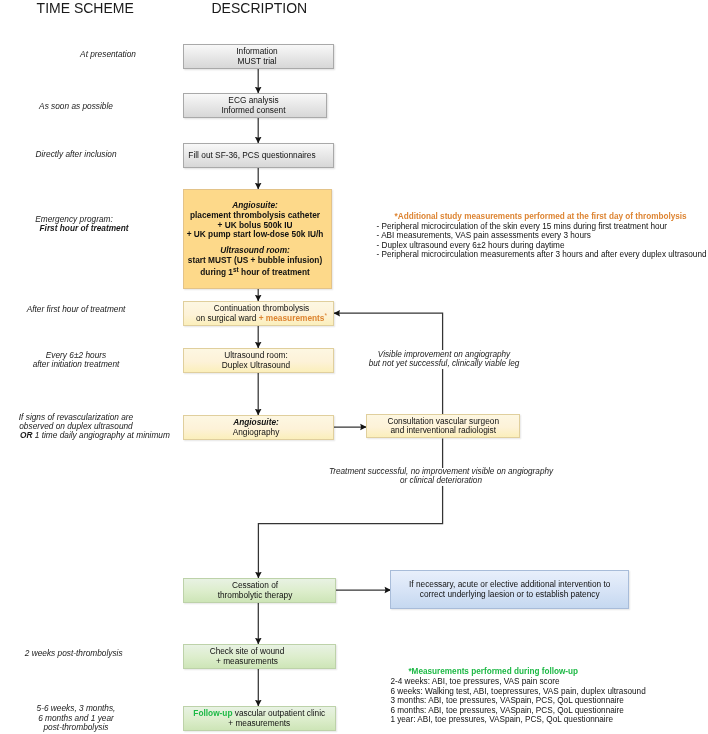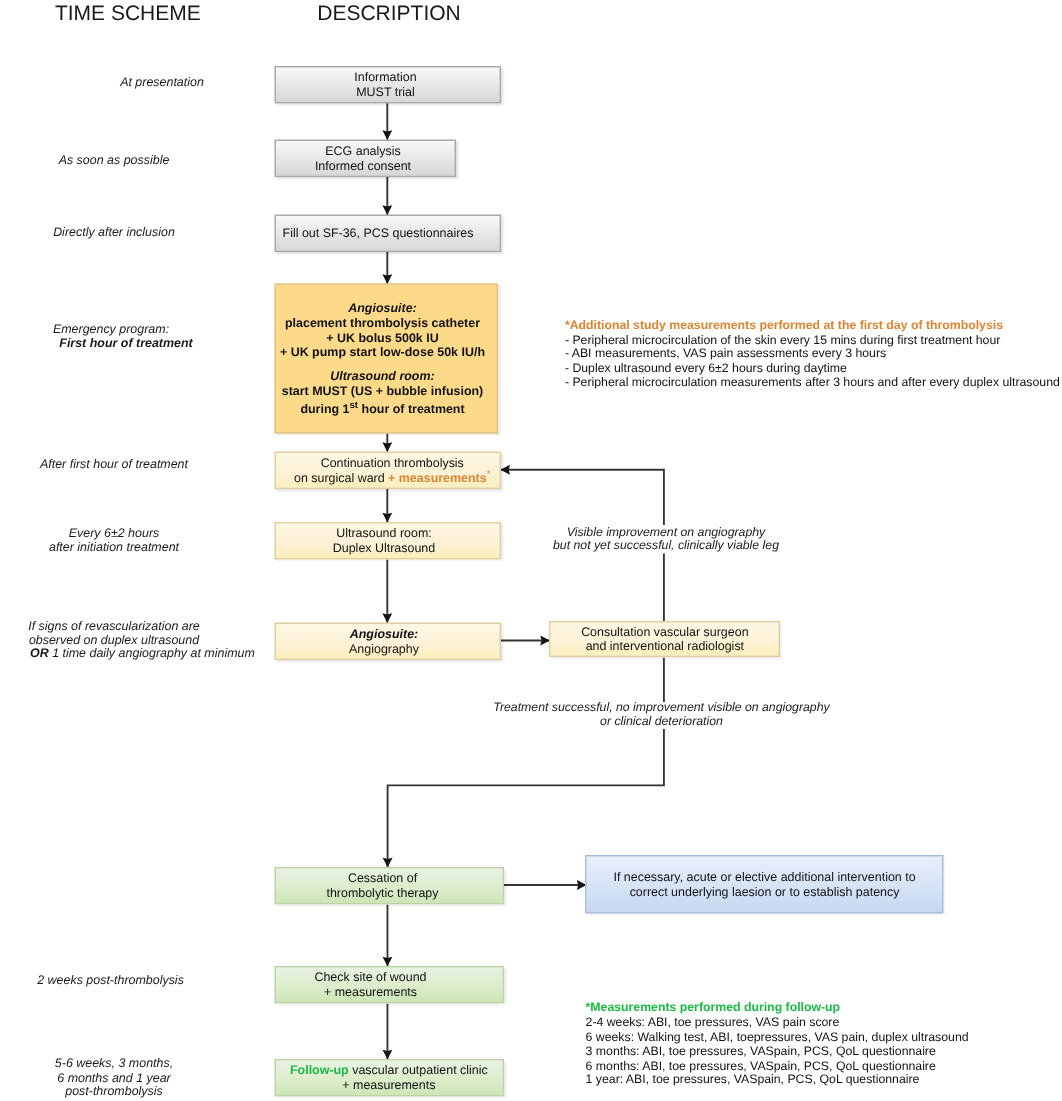--- a/index.html
+++ b/index.html
@@ -16,21 +16,21 @@
   .tlabel b{font-weight:bold;font-style:italic;padding-left:20px;}
 
   .box{position:absolute;z-index:2;box-sizing:border-box;display:flex;flex-direction:column;
        align-items:center;justify-content:center;text-align:center;
        font-size:8.3px;line-height:9.3px;color:#111;}
   .box .ln{white-space:nowrap;position:relative;}
   .box .em{font-style:italic;font-weight:bold;}
   .box sup{font-size:0.78em;vertical-align:baseline;position:relative;top:-2.6px;line-height:0;}
 
   .note{position:absolute;font-size:8.2px;line-height:9.6px;white-space:nowrap;color:#111;}
-  .note .t{font-weight:bold;}
+  .note .t{font-weight:bold;margin-left:18px;}
 
   .elab{position:absolute;z-index:2;font-style:italic;font-size:8.2px;line-height:8.3px;
         text-align:center;white-space:nowrap;color:#1a1a1a;background:#fff;}
   .elab > div{padding:0.5px 0;}
 
   svg.lines{position:absolute;left:0;top:0;width:708px;height:734px;z-index:1;}
 </style>
 <style>
     .box.grey{background:linear-gradient(180deg,#F8F8F8 0%,#D7D7D7 100%);border:1px solid #a9a9a9;box-shadow:1px 1px 1.6px rgba(0,0,0,0.13);}
     .box.orange{background:#FDD98A;border:1px solid #e3c389;box-shadow:1px 1px 1.5px rgba(0,0,0,0.10);}
@@ -101,21 +101,21 @@
     <div>5-6 weeks, 3 months,</div>
     <div>6 months and 1 year</div>
     <div>post-thrombolysis</div>
   </div>
 
   <div class="box grey" style="left:183px;top:44px;width:151px;height:25px;padding-right:3px;">
     <div class="ln">Information</div>
     <div class="ln">MUST trial</div>
   </div>
 
-  <div class="box grey" style="left:183px;top:93px;width:121px;height:25px;padding-right:3px;">
+  <div class="box grey" style="left:183px;top:93px;width:144px;height:25px;padding-right:3px;">
     <div class="ln">ECG analysis</div>
     <div class="ln">Informed consent</div>
   </div>
 
   <div class="box grey" style="left:183px;top:143px;width:151px;height:25px;padding-right:13px;">
     <div class="ln">Fill out SF-36, PCS questionnaires</div>
   </div>
 
   <div class="box orange" style="left:183px;top:189px;width:149px;height:100px;font-weight:bold;line-height:9.75px;padding-right:5px;">
     <div class="ln em" style="margin-top:1px;">Angiosuite:</div>

